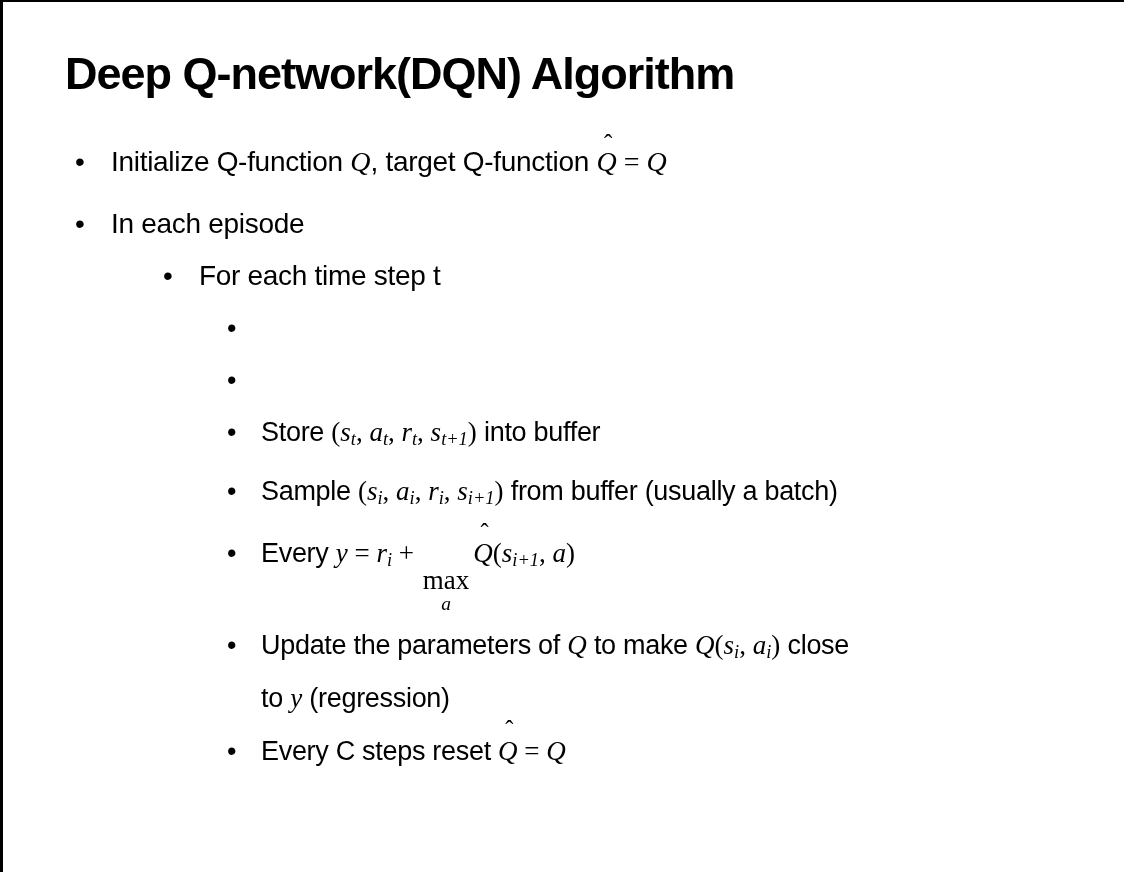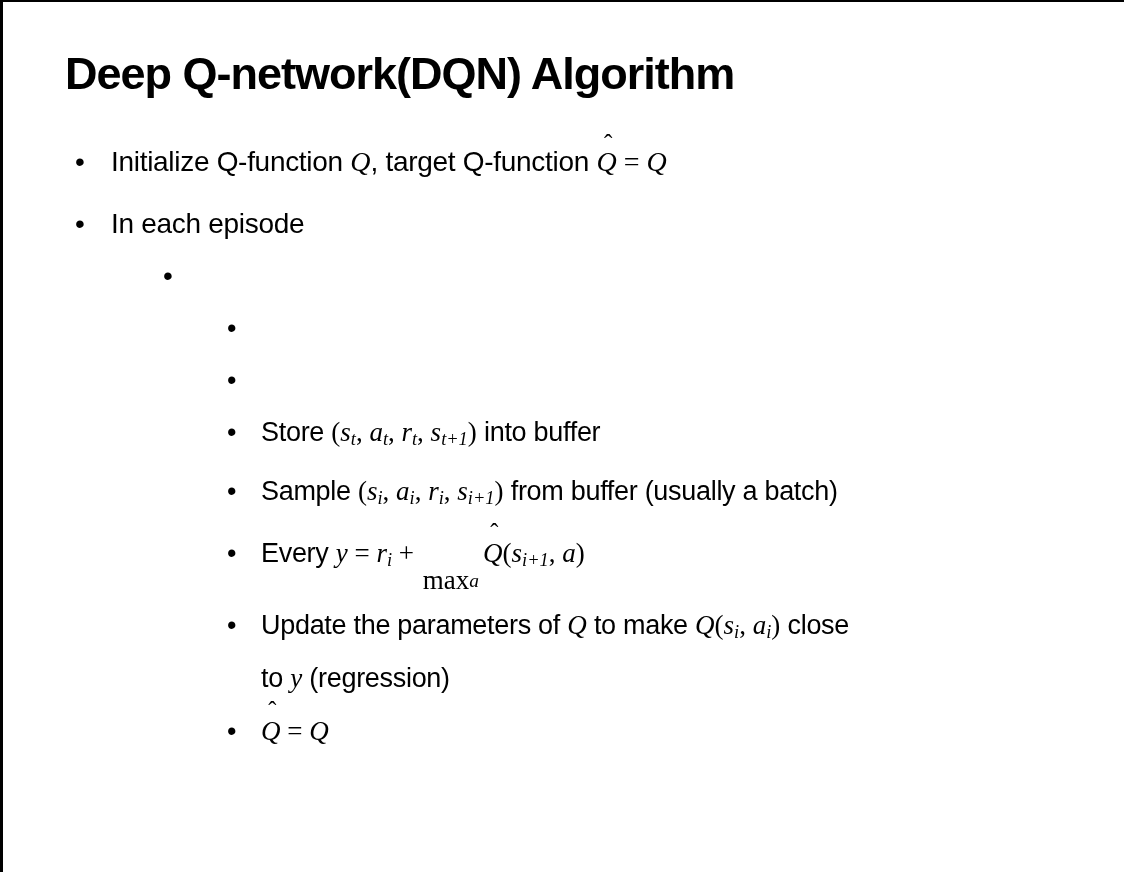--- a/index.html
+++ b/index.html
@@ -62,20 +62,21 @@
     position: absolute;
     left: 58%; top: -0.42em;
     transform: translateX(-50%);
     font-family: "Liberation Serif", serif;
     font-style: normal;
     font-size: 0.9em;
     line-height: 1;
   }
   .maxop {
     display: inline-flex;
+    flex-direction: column;
     align-items: center;
     vertical-align: -1.0em;
     line-height: 1.02;
     font-family: "Liberation Serif", serif;
     font-style: normal;
     letter-spacing: 0;
     margin: 0 4px 0 2px;
   }
   .max-under { font-style: italic; font-size: 0.72em; }
 </style>
@@ -95,20 +96,21 @@
       </div>
     </div>
 
     <div class="item l1 b2">
       <span class="bullet">•</span>
       <div class="line">In each episode</div>
     </div>
 
     <div class="item l2 b3">
       <span class="bullet">•</span>
+      <div class="line">For each time step t</div>
     </div>
 
     <div class="item l3 b4">
       <span class="bullet">•</span>
     </div>
 
     <div class="item l3 b5">
       <span class="bullet">•</span>
     </div>
 
@@ -144,18 +146,18 @@
         </div>
         <div class="line">
           <span>to </span><span class="mvar">y</span><span> (regression)</span>
         </div>
       </div>
     </div>
 
     <div class="item l3 b10">
       <span class="bullet">•</span>
       <div class="line">
-        <span class="mvar hatwrap"><span class="hat">ˆ</span><span>Q</span></span><span class="mop"> = </span><span class="mvar">Q</span>
+        <span>Every C steps reset </span><span class="mvar hatwrap"><span class="hat">ˆ</span><span>Q</span></span><span class="mop"> = </span><span class="mvar">Q</span>
       </div>
     </div>
 
   </div>
 </div>
 
 </body></html>

